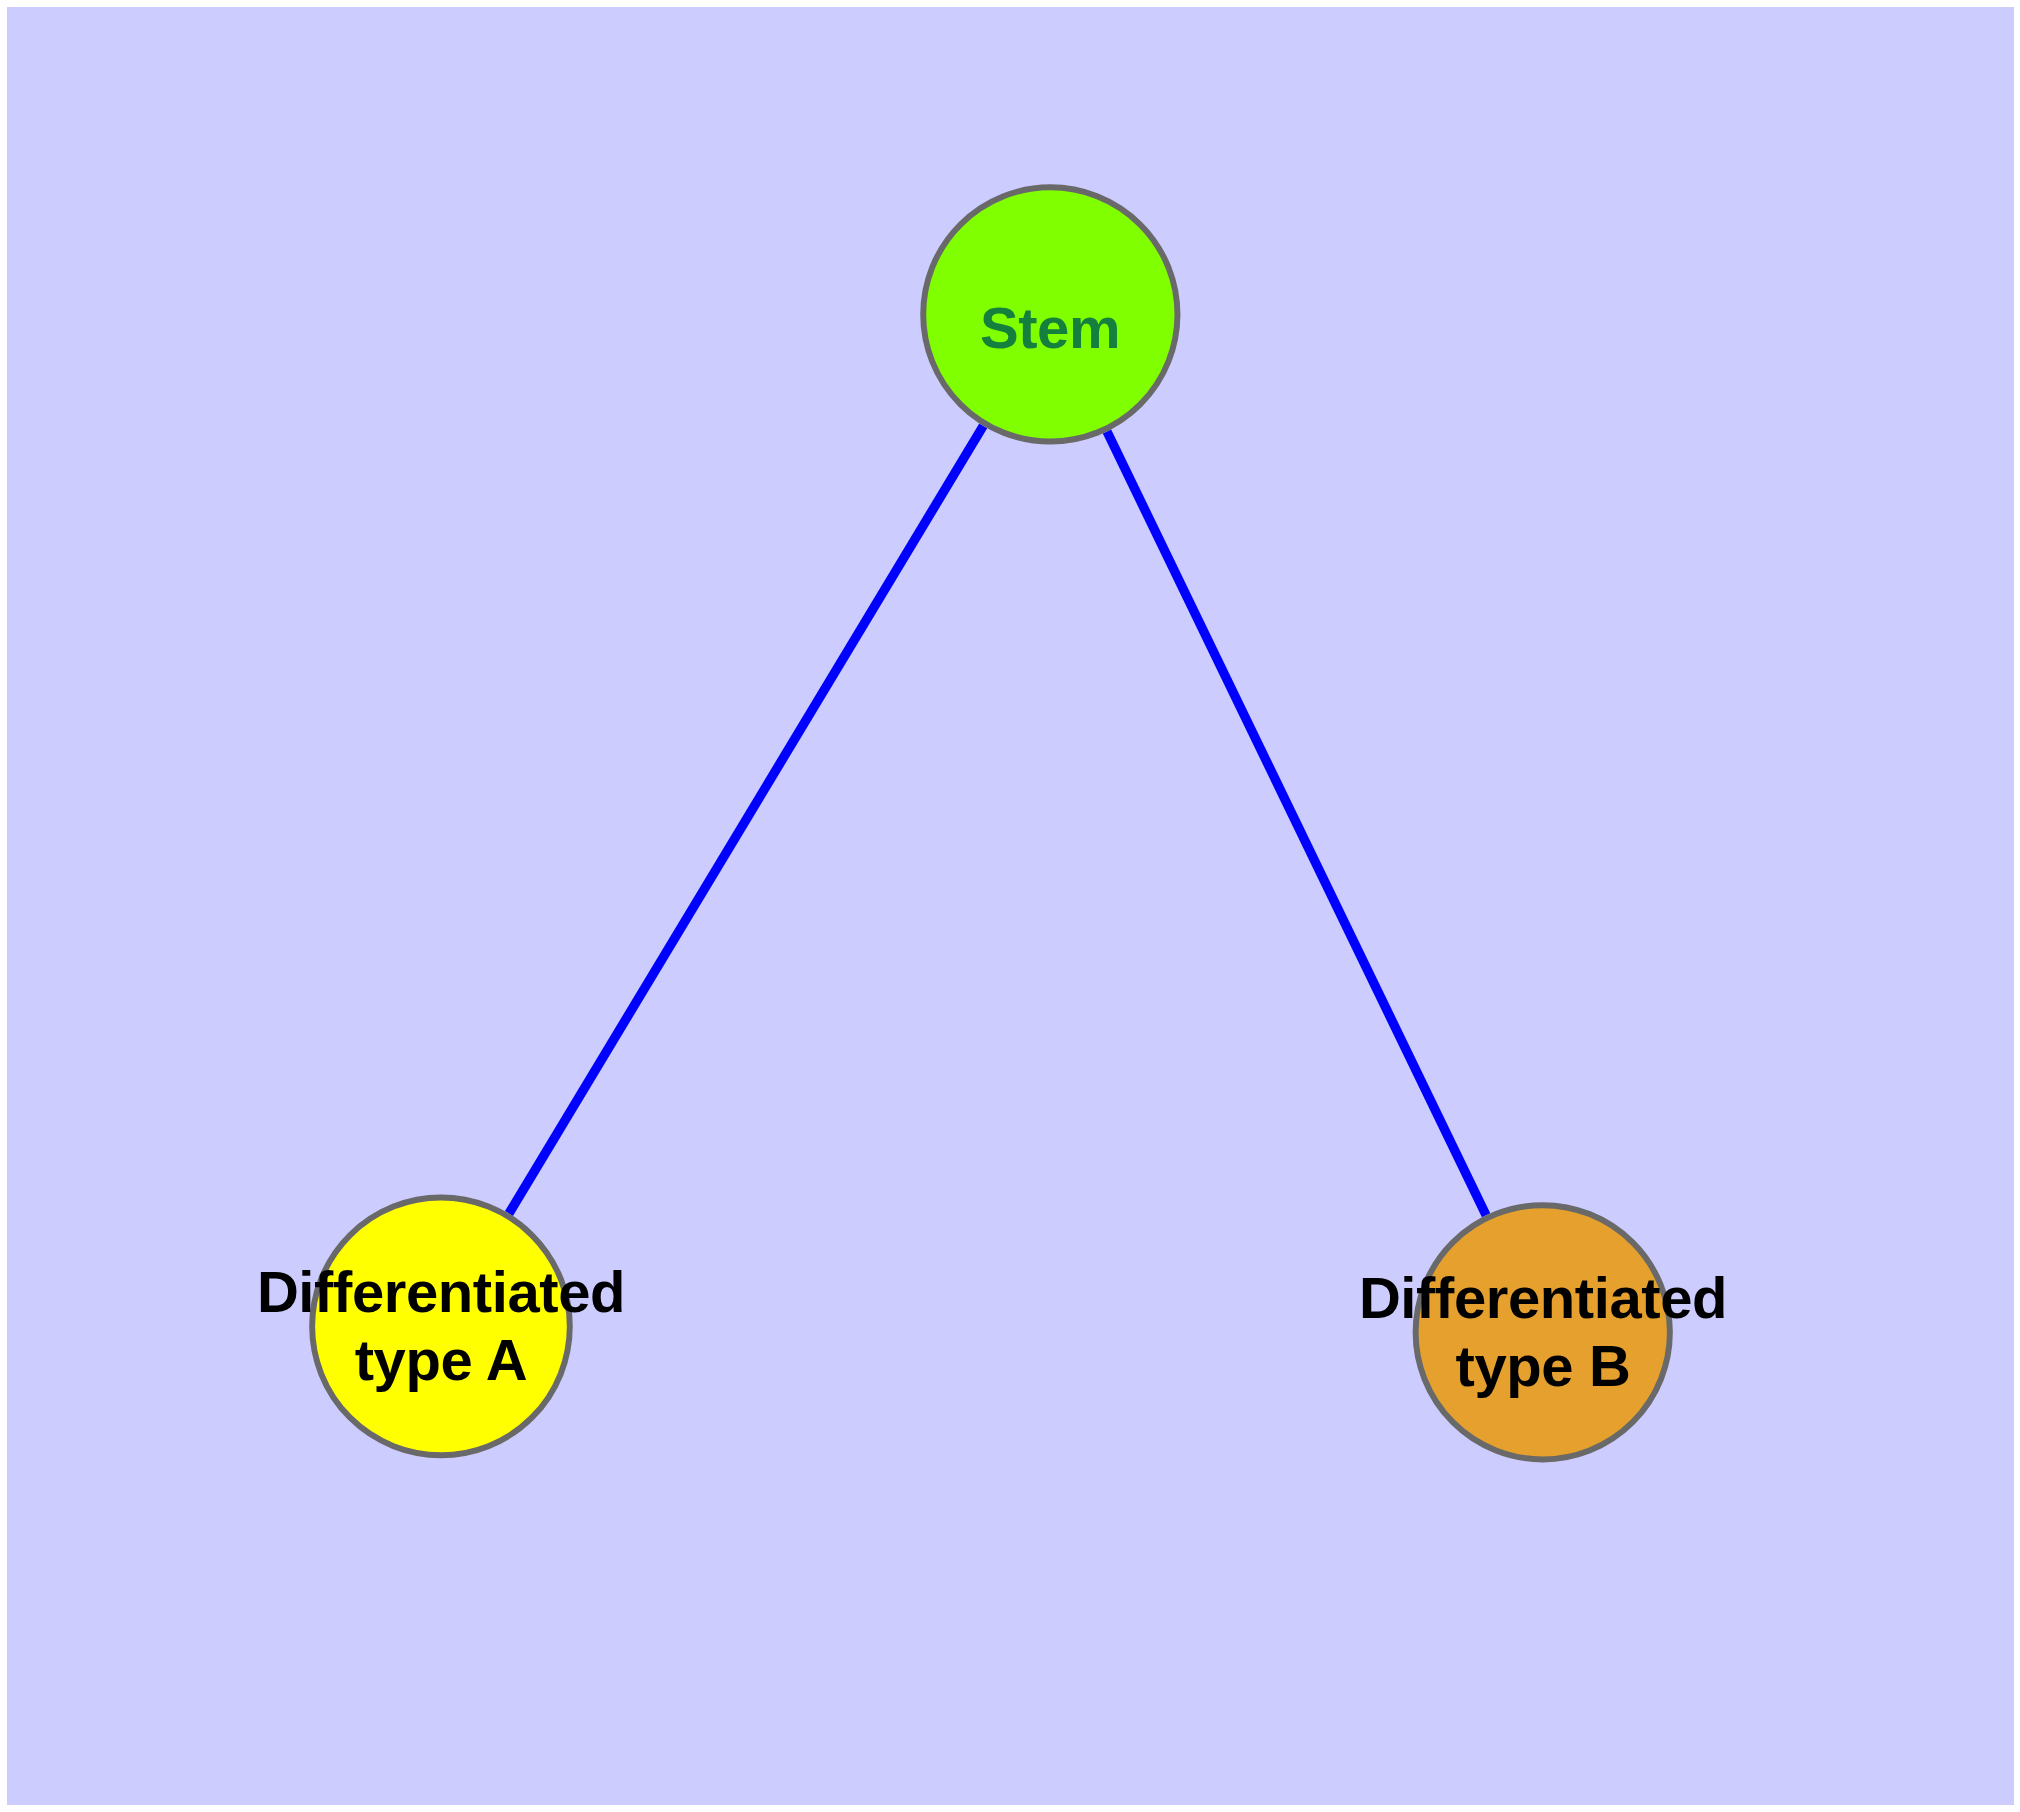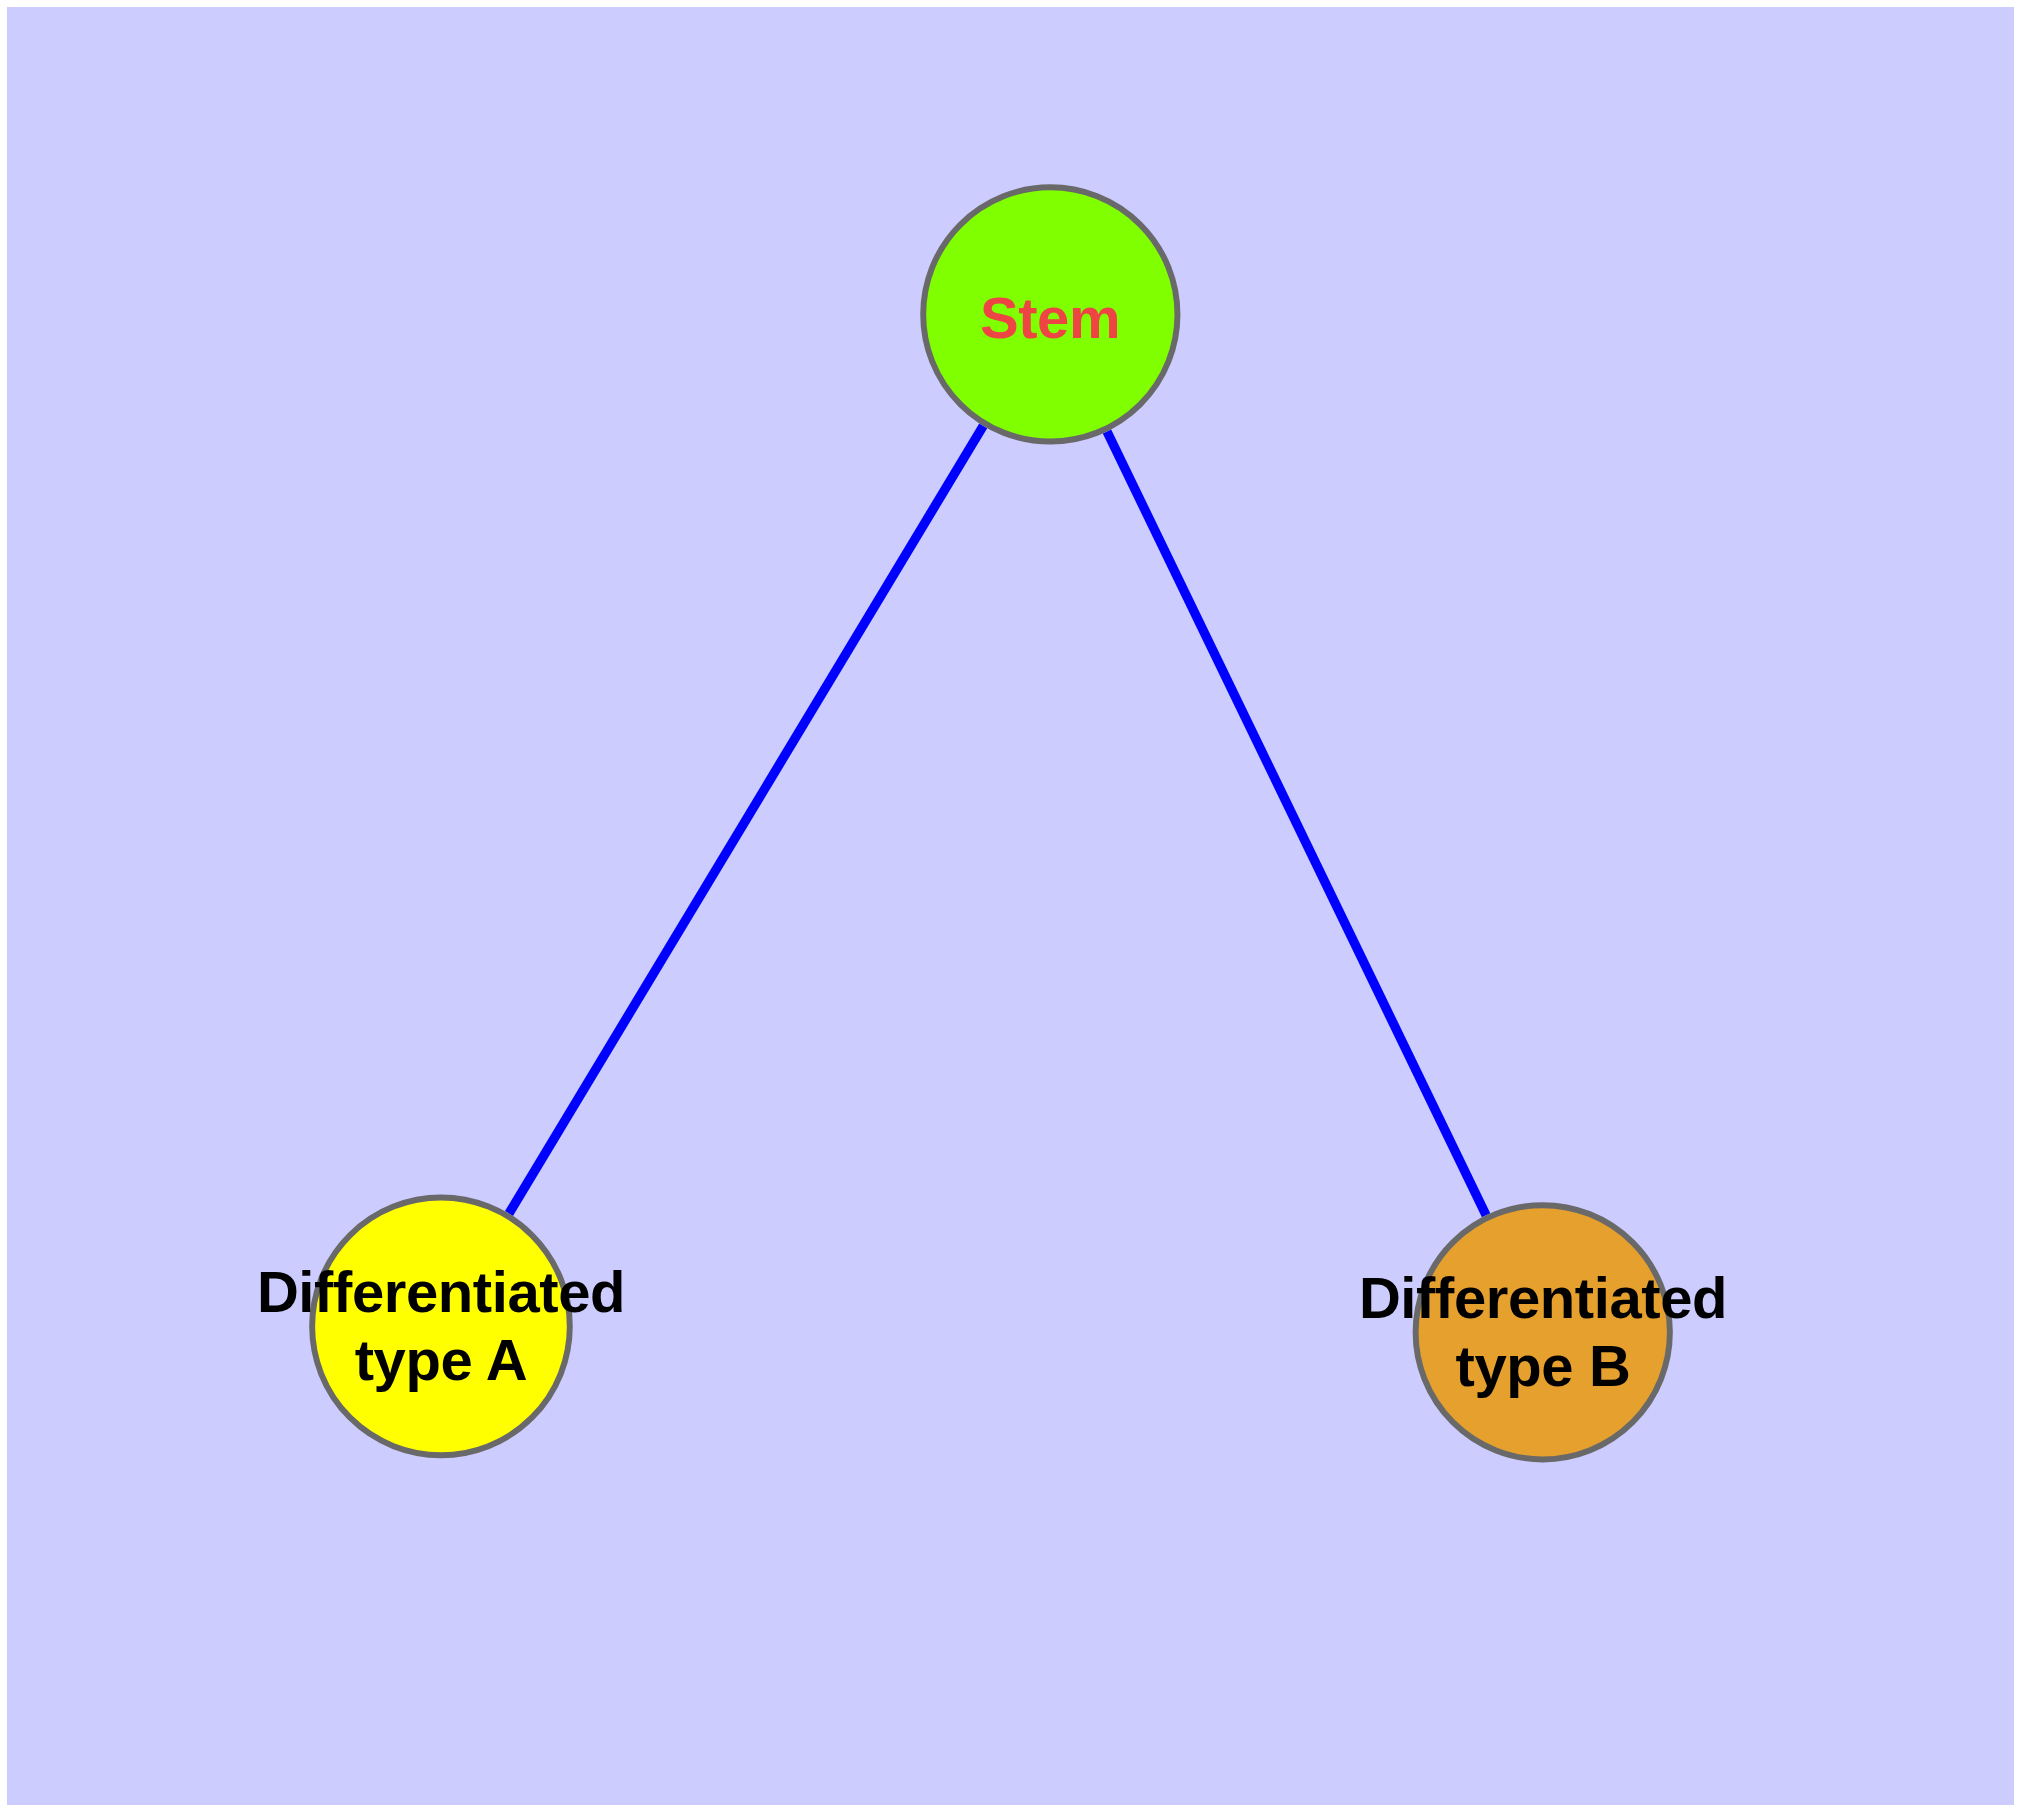--- a/index.html
+++ b/index.html
@@ -58,21 +58,21 @@
         <line x1="1305.846572920205" y1="509.1802651930575" x2="1753.153427079795" y2="1433.8197348069425" stroke="#0000FF" stroke-width="11" stroke-linecap="butt"></line>
       </g>
     <g id="node-layer">
         <circle cx="1239" cy="371" r="150" fill="#7FFF00" stroke="#696969" stroke-width="7"></circle>
         <circle cx="520" cy="1565" r="152" fill="#FFFF00" stroke="#696969" stroke-width="7"></circle>
         <circle cx="1820" cy="1572" r="150" fill="#E5A02E" stroke="#696969" stroke-width="7"></circle>
       </g>
   </svg>
 
   <div id="label-layer">
-      <div class="node-label" style="left: 1050px; top: 318px; color: #ef4444;">Stem</div>
+      <div class="node-label" style="left: 1050px; top: 328px; color: #15803d;">Stem</div>
       <div class="node-label" style="left: 441px; top: 1326px; color: rgb(0, 0, 0);">Differentiated
 type A</div>
       <div class="node-label" style="left: 1543px; top: 1332px; color: rgb(0, 0, 0);">Differentiated
 type B</div>
     </div>
 
 </div>
 
 
 </body></html>

